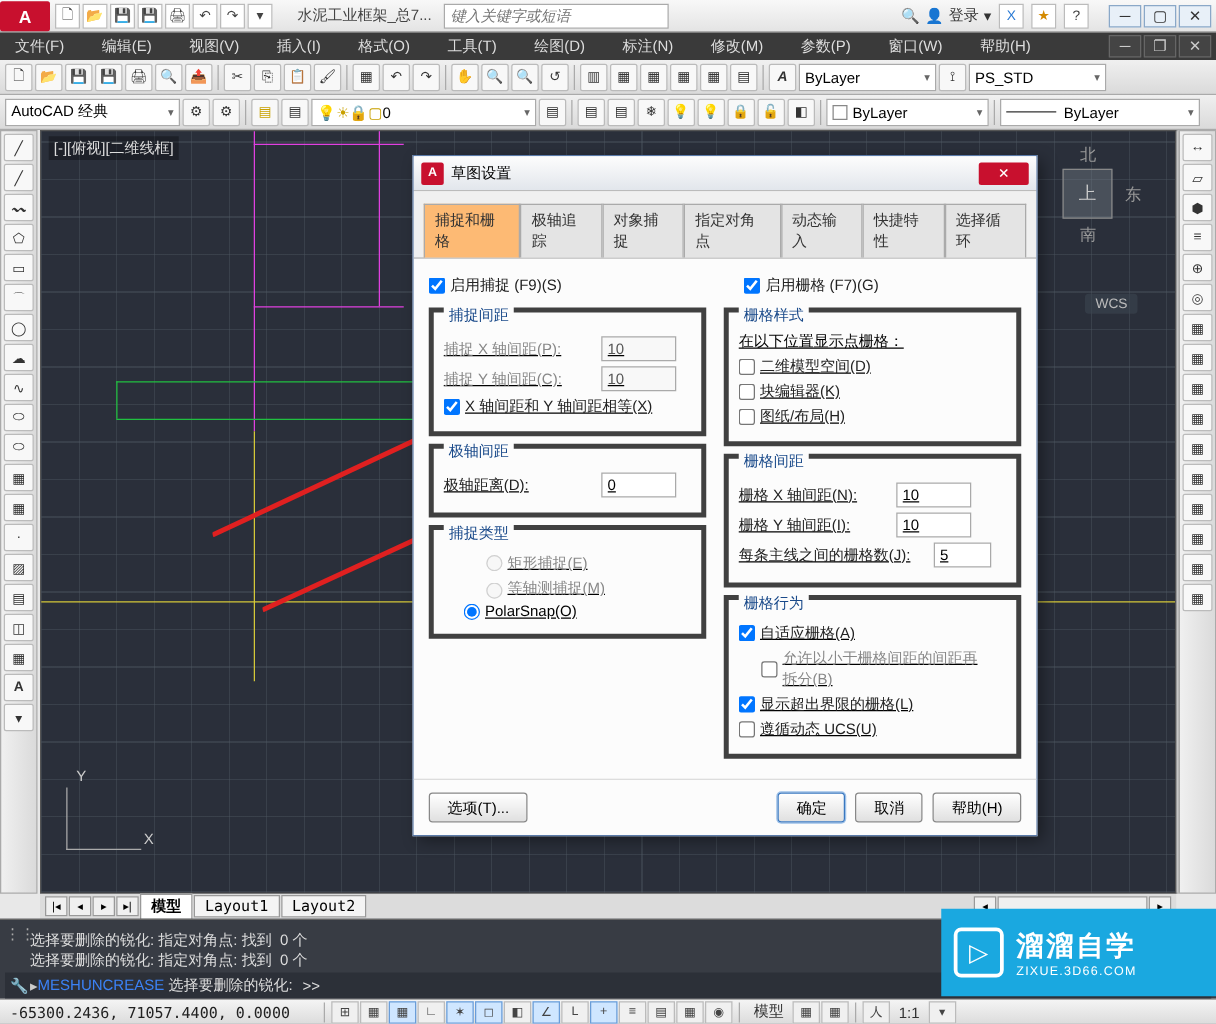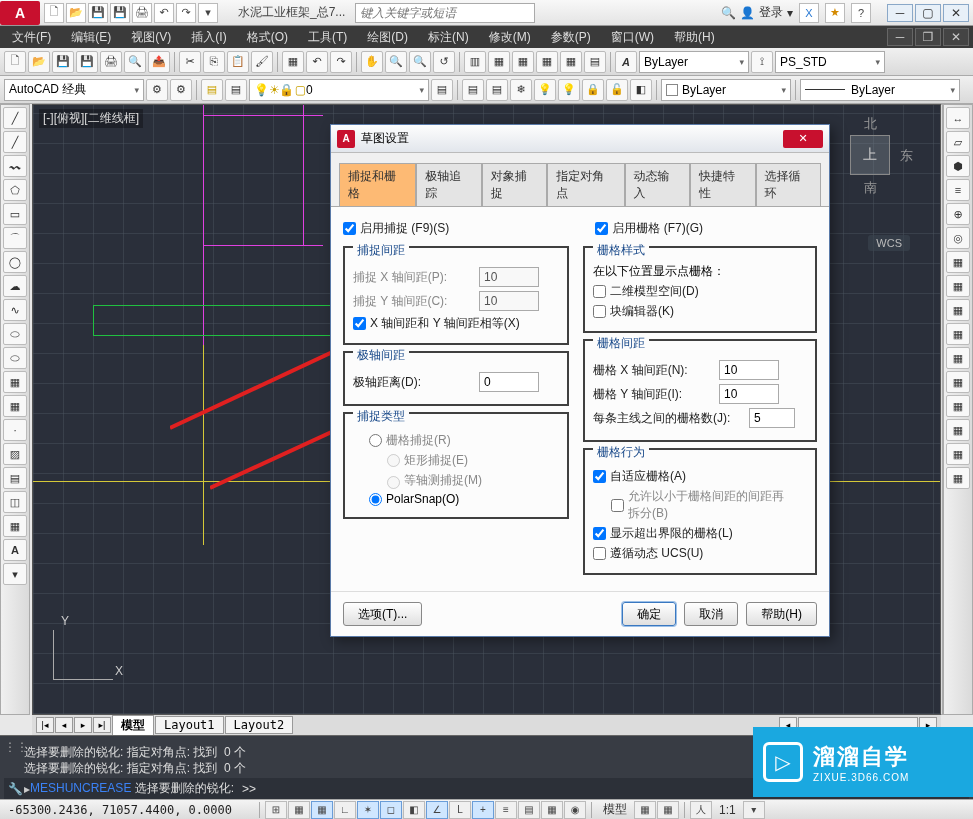--- a/index.html
+++ b/index.html
@@ -11,21 +11,21 @@
 .qat { display: flex; gap: 2px; }
 .qat-btn { width: 20px; height: 20px; background: #fff; border: 1px solid #bbb; display: flex; align-items: center; justify-content: center; font-size: 11px; color: #444; }
 .title-text { margin-left: 20px; color: #444; }
 .search-box { margin-left: 10px; width: 180px; height: 20px; border: 1px solid #aaa; background: #fff; padding: 0 4px; color: #999; font-style: italic; }
 .title-right { margin-left: auto; display: flex; align-items: center; gap: 6px; padding-right: 4px; }
 .login-area { display: flex; align-items: center; gap: 4px; color: #333; }
 .win-btns { display: flex; gap: 2px; margin-left: 10px; }
 .win-btn { width: 26px; height: 18px; border: 1px solid #8aa8c8; background: #e8f0f8; color: #333; display: flex; align-items: center; justify-content: center; }
 
 
-.menubar { height: 22px; background: #3a3a3a; display: flex; align-items: center; padding: 0 4px; gap: 4px; }
+.menubar { height: 22px; background: #3a3a3a; display: flex; align-items: center; padding: 0 4px; gap: 14px; }
 .menu-item { padding: 2px 8px; color: #ddd; cursor: pointer; }
 .menubar-right { margin-left: auto; display: flex; gap: 2px; }
 
 
 .toolbar-row { height: 28px; background: linear-gradient(to bottom, #f0f0f0, #dadada); border-bottom: 1px solid #aaa; display: flex; align-items: center; padding: 0 4px; gap: 2px; }
 .tb-btn { width: 22px; height: 22px; background: #f8f8f8; border: 1px solid #bbb; display: flex; align-items: center; justify-content: center; font-size: 11px; color: #333; border-radius: 2px; }
 .tb-sep { width: 1px; height: 20px; background: #aaa; margin: 0 2px; }
 .tb-combo { height: 22px; border: 1px solid #aaa; background: #fff; padding: 0 4px; display: flex; align-items: center; position: relative; }
 .tb-combo::after { content: "▾"; position: absolute; right: 4px; color: #666; font-size: 9px; }
 
@@ -60,23 +60,23 @@
 .dlg-close { margin-left: auto; width: 40px; height: 18px; background: #c8102e; color: #fff; display: flex; align-items: center; justify-content: center; border-radius: 2px; font-size: 11px; }
 .dlg-tabs { display: flex; padding: 10px 8px 0 8px; gap: 0; border-bottom: 1px solid #aaa; background: #f0f0f0; }
 .dlg-tab { padding: 4px 8px; border: 1px solid #aaa; border-bottom: none; background: #e4e4e4; color: #333; cursor: pointer; }
 .dlg-tab.active { background: #fdba74; }
 .dlg-body { padding: 10px 12px; background: #fcfcfc; }
 .dlg-row { display: flex; gap: 14px; }
 .dlg-col { flex: 1; }
 .chk { display: flex; align-items: center; gap: 4px; margin: 3px 0; color: #222; }
 .chk.dim { color: #888; }
 .chk input[type=checkbox] { width: 13px; height: 13px; }
-.fieldset { border: 2px solid #404040; padding: 8px 20px 8px 8px; margin: 6px 0; }
+.fieldset { border: 4px solid #404040; padding: 8px 20px 8px 8px; margin: 6px 0; }
 .fieldset-title { position: relative; top: -14px; background: #fcfcfc; padding: 0 4px; width: fit-content; color: #1a4a8a; font-size: 12px; }
-.fieldset-body { margin-top: -10px; }
+.fieldset-body { margin-top: -10px; text-decoration: underline; }
 .form-row { display: flex; align-items: center; gap: 6px; margin: 4px 0; }
 .form-row label { color: #888; min-width: 120px; }
 .form-row label.on { color: #222; }
 .form-row input[type=text] { width: 60px; height: 20px; border: 1px solid #aaa; padding: 0 4px; }
 .radio-row { display: flex; align-items: center; gap: 4px; margin: 3px 0; margin-left: 16px; }
 .radio-row.dim { color: #888; }
 .dlg-footer { display: flex; gap: 8px; padding: 10px 12px; background: #fcfcfc; border-top: 1px solid #ddd; }
 .btn { height: 24px; padding: 0 14px; border: 1px solid #888; background: linear-gradient(to bottom, #fff, #e0e0e0); border-radius: 3px; cursor: pointer; }
 .btn.primary { border-color: #3a78c0; box-shadow: 0 0 0 1px #9cc0e8; }
 .spacer { flex: 1; }
@@ -397,24 +397,20 @@
           <div class="fieldset-body">
             <div class="form-row">
                 <label class="on">极轴距离(D):</label>
                 <input type="text" value="0" style="">
               </div>
           </div>
         </div>
         <div class="fieldset">
           <div class="fieldset-title">捕捉类型</div>
           <div class="fieldset-body">
-            <label class="radio-row dim">
-                <input type="radio" name="snaptype" style="">
-                <span>栅格捕捉(R)</span>
-              </label>
             <label class="radio-row dim" style="margin-left:34px;">
                 <input type="radio" name="rectiso" disabled="" style="">
                 <span>矩形捕捉(E)</span>
               </label>
             <label class="radio-row dim" style="margin-left:34px;align-items:flex-end;">
                 <input type="radio" name="rectiso" disabled="" style="">
                 <span>等轴测捕捉(M)</span>
               </label>
             <label class="radio-row">
                 <input type="radio" name="snaptype" checked="" style="">
@@ -428,20 +424,24 @@
           <div class="fieldset-title">栅格样式</div>
           <div class="fieldset-body">
             <div style="margin-bottom:2px;">在以下位置显示点栅格：</div>
             <label class="chk">
                 <input type="checkbox" style="">
                 <span>二维模型空间(D)</span>
               </label>
             <label class="chk">
                 <input type="checkbox" style="">
                 <span>块编辑器(K)</span>
+              </label>
+            <label class="chk">
+                <input type="checkbox" style="">
+                <span>图纸/布局(H)</span>
               </label>
           </div>
         </div>
         <div class="fieldset">
           <div class="fieldset-title">栅格间距</div>
           <div class="fieldset-body">
             <div class="form-row">
                 <label class="on">栅格 X 轴间距(N):</label>
                 <input type="text" value="10" style="">
               </div>

